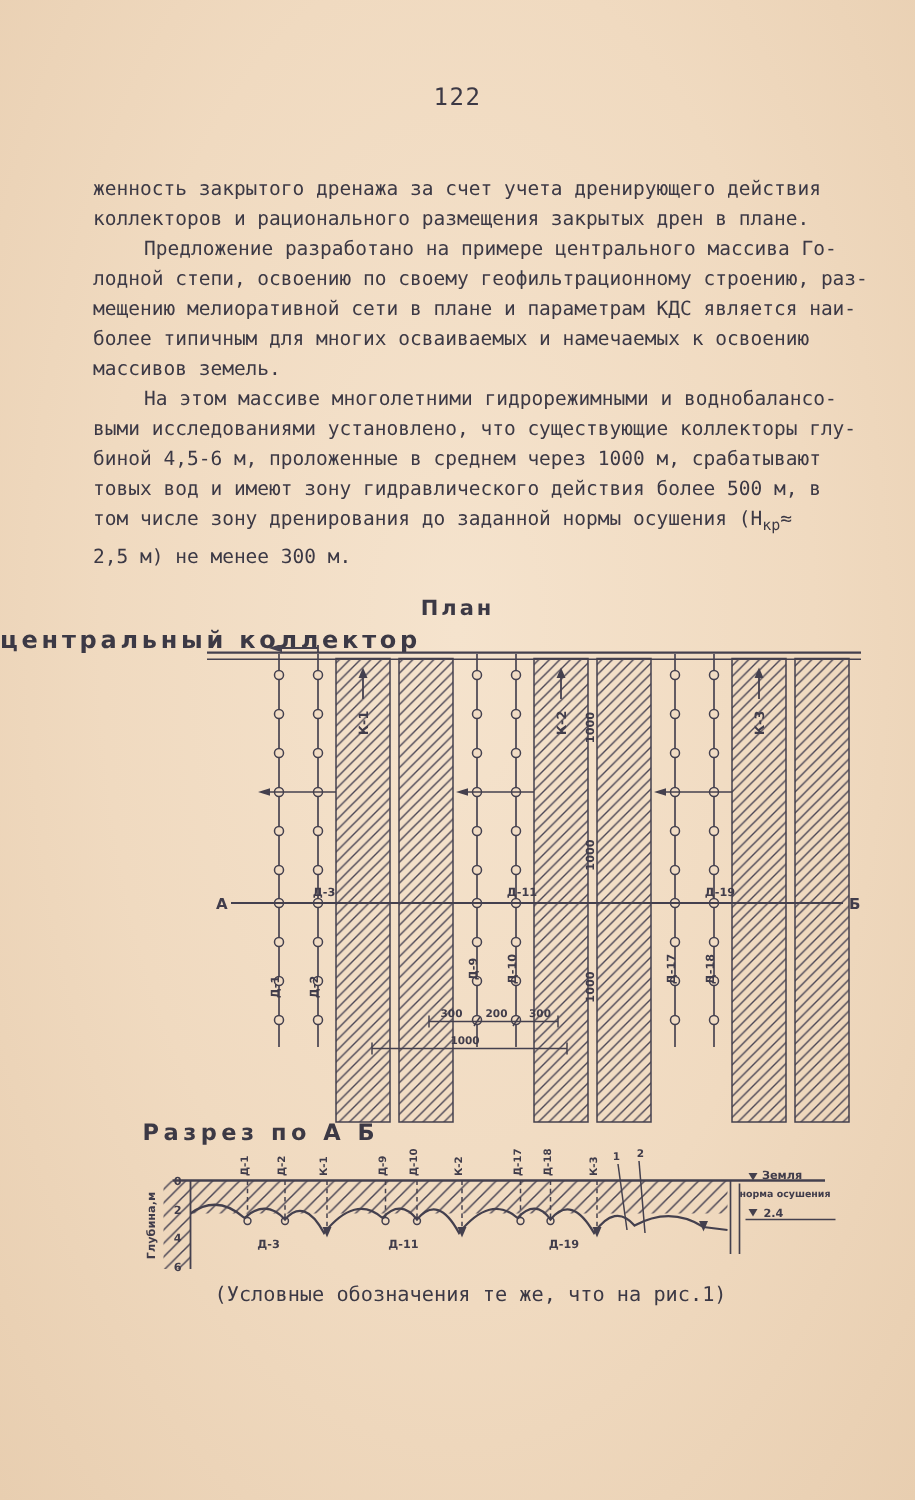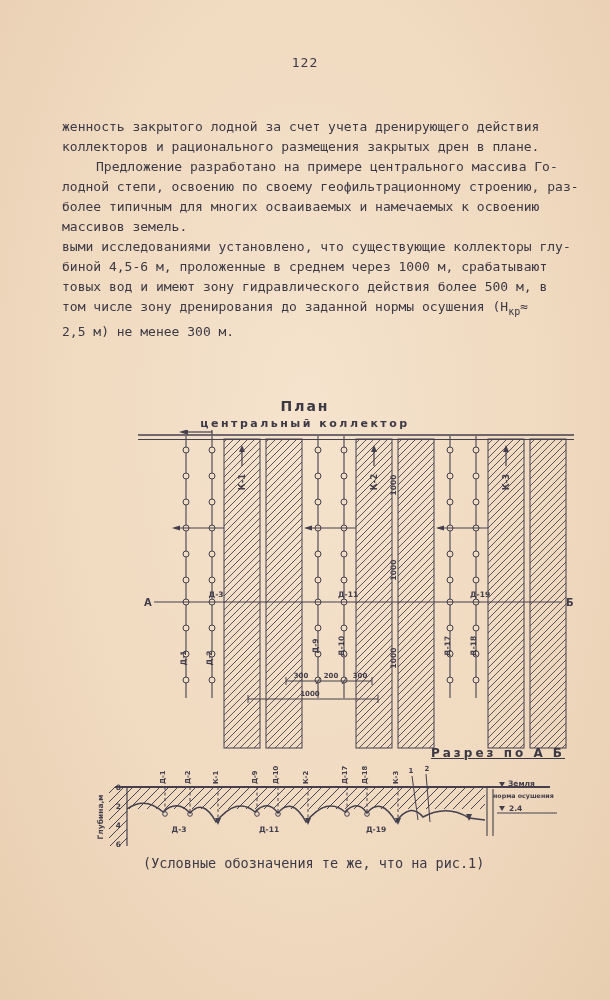--- a/index.html
+++ b/index.html
@@ -6,66 +6,68 @@
   .page{
     position:relative;
     width:610px;height:1000px;
     background:radial-gradient(ellipse at 50% 42%, #f5e3cd 0%, #f0dac0 55%, #e8ceb0 100%);
     font-family:"DejaVu Sans Mono", monospace;
     color:#3c3945;
     overflow:hidden;
   }
   .pageno{
     position:absolute;top:55px;left:0;width:610px;
-    text-align:center;font-size:13px;letter-spacing:1px;
+    text-align:center;font-size:16px;letter-spacing:1px;
   }
   .bodytext{
     position:absolute;left:62px;top:117px;width:502px;
     font-size:13px;line-height:20px;white-space:nowrap;
   }
   .line.ind{text-indent:34px;}
   .bodytext sub{font-size:10px;}
   .plan-title{
     position:absolute;top:398px;left:0;width:610px;text-align:center;
     font-family:"DejaVu Sans", sans-serif;font-weight:700;font-size:14px;letter-spacing:2px;
   }
   .collector-label{
-    position:absolute;top:417px;left:0;width:610px;text-align:center;
-    font-family:"DejaVu Sans", sans-serif;font-weight:700;font-size:11px;letter-spacing:2.5px;
+    position:absolute;top:417px;left:0;width:610px;
+    font-family:"DejaVu Sans", sans-serif;font-weight:700;font-size:16px;letter-spacing:2.5px;
   }
   .plan-svg{position:absolute;left:138px;top:430px;}
   .section-title{
-    position:absolute;top:746px;left:95px;width:470px;text-align:right;
-    font-family:"DejaVu Sans", sans-serif;font-weight:700;font-size:12px;letter-spacing:3px;text-decoration:underline;
+    position:absolute;top:746px;left:95px;width:470px;text-align:left;
+    font-family:"DejaVu Sans", sans-serif;font-weight:700;font-size:15px;letter-spacing:3px;
   }
   .section-svg{position:absolute;left:95px;top:762px;}
   .caption{
     position:absolute;left:143px;top:854px;
     font-size:13.5px;line-height:19px;white-space:nowrap;
   }
   .caption .c1{padding-left:9px;}
   svg text{
     font-family:"DejaVu Sans", sans-serif;
     font-weight:700;fill:#413d4b;
   }
 </style>
 </head>
 <body>
 
 <div class="page">
 
   <div class="pageno">122</div>
 
   <div class="bodytext">
-    <div class="line">женность закрытого лодной за счет учета дренирующего действия</div>
+    <div class="line">женность закрытого дренажа за счет учета дренирующего действия</div>
     <div class="line">коллекторов и рационального размещения закрытых дрен в плане.</div>
     <div class="line ind">Предложение разработано на примере центрального массива Го-</div>
     <div class="line">лодной степи, освоению по своему геофильтрационному строению, раз-</div>
+    <div class="line">мещению мелиоративной сети в плане и параметрам КДС является наи-</div>
     <div class="line">более типичным для многих осваиваемых и намечаемых к освоению</div>
     <div class="line">массивов земель.</div>
+    <div class="line ind">На этом массиве многолетними гидрорежимными и воднобалансо-</div>
     <div class="line">выми исследованиями установлено, что существующие коллекторы глу-</div>
     <div class="line">биной 4,5-6 м, проложенные в среднем через 1000 м, срабатывают</div>
     <div class="line">товых вод и имеют зону гидравлического действия более 500 м, в</div>
     <div class="line"><span>том числе зону дренирования до заданной нормы осушения (Н</span><sub>кр</sub><span>≈</span></div>
     <div class="line">2,5 м) не менее 300 м.</div>
   </div>
 
   <div class="plan-title">План</div>
   <div class="collector-label">центральный коллектор</div>
 

